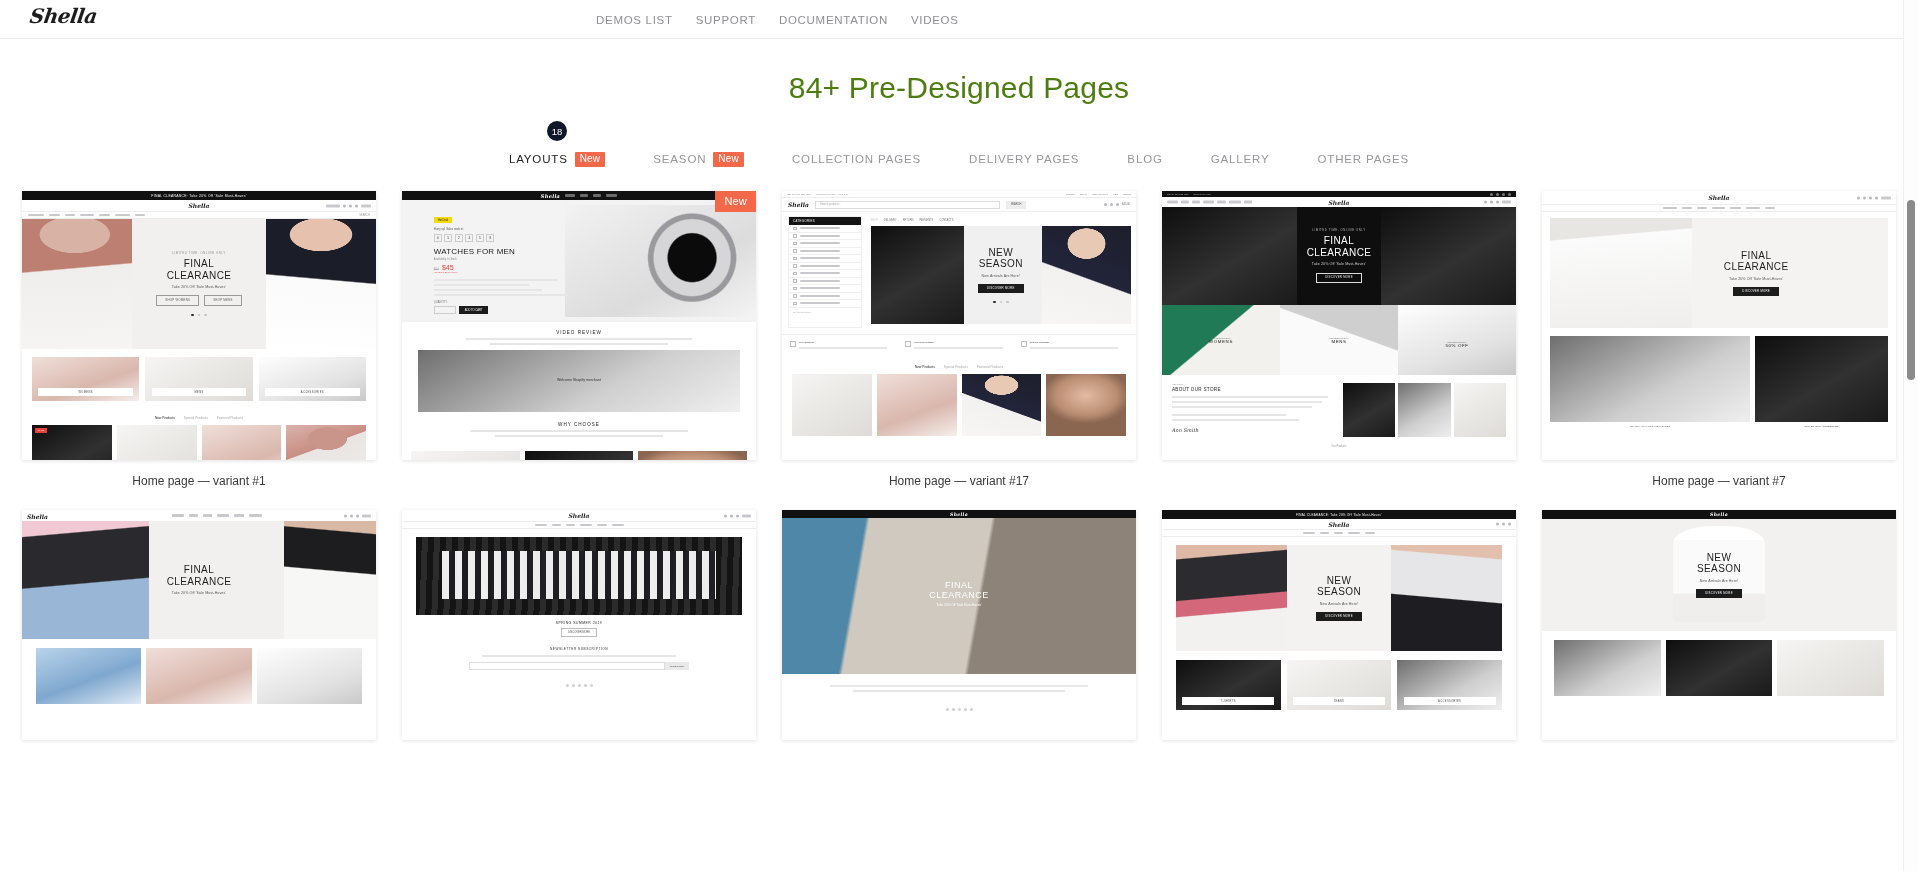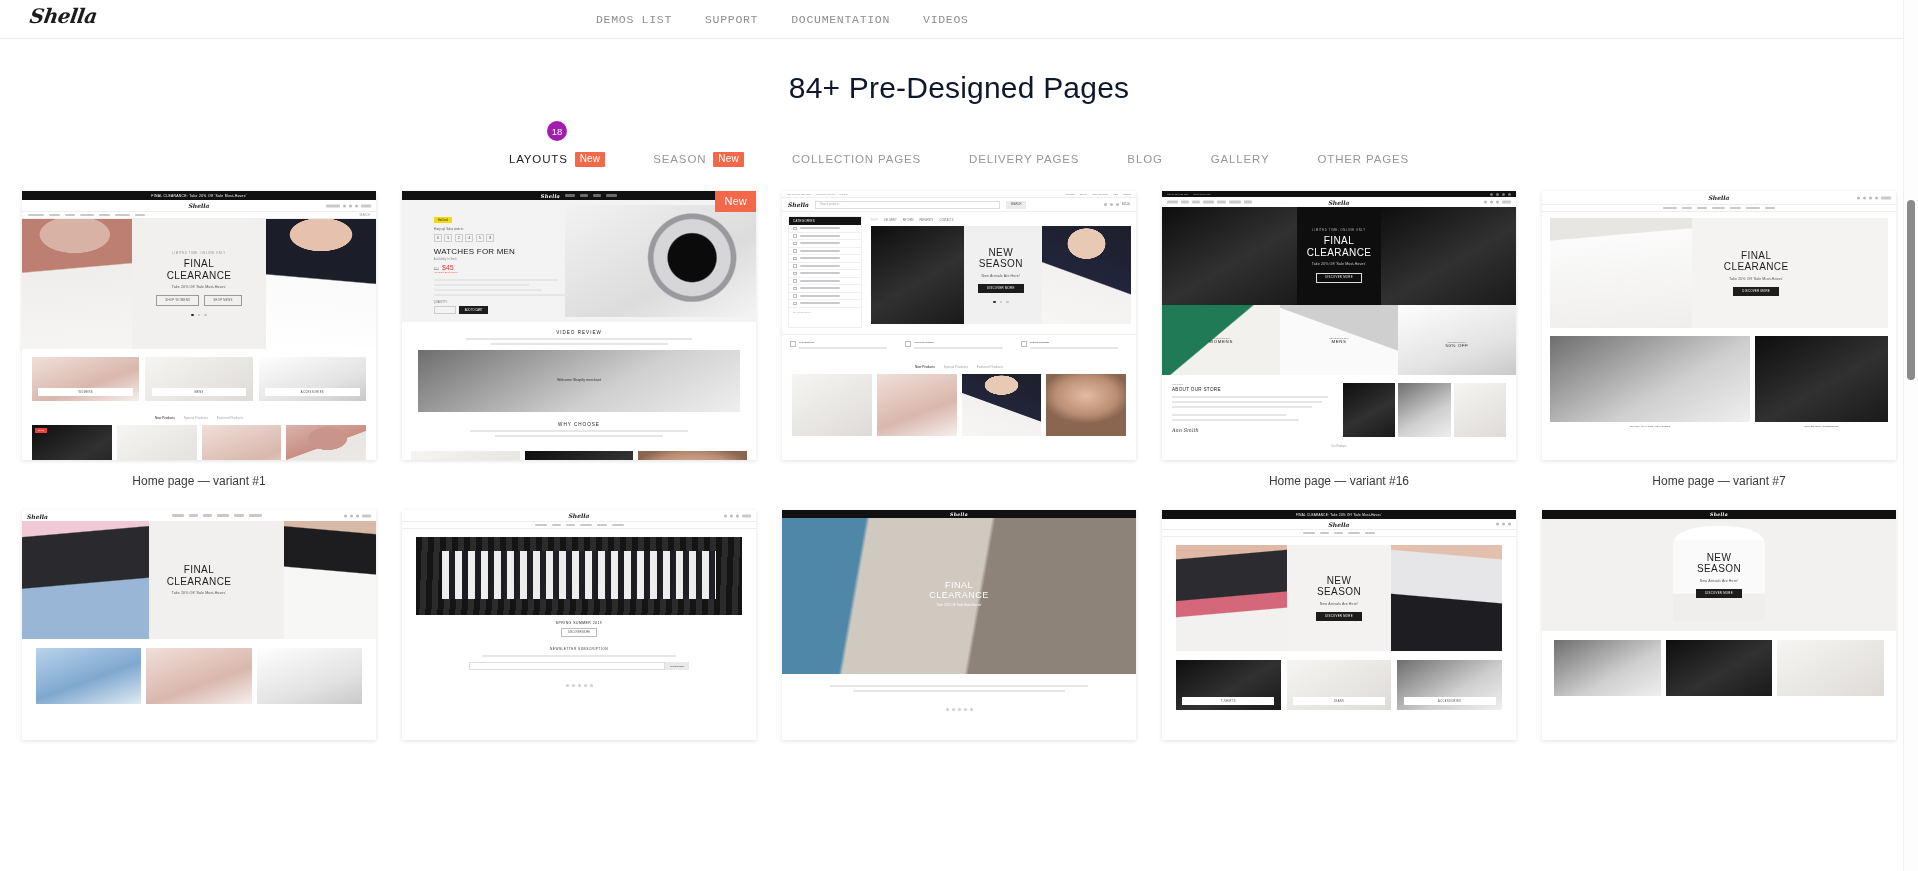--- a/index.html
+++ b/index.html
@@ -34,22 +34,21 @@
     color: #1c1c1c;
     transform: skewX(-8deg);
   }
   .main-nav {
     position: absolute;
     left: 596px;
     top: 0;
     height: 39px;
     display: flex;
     align-items: center;
-    gap: 33px;
-    font-family: Liberation Mono, monospace;
+    gap: 23px;
   }
   .main-nav a {
     font-size: 11.5px;
     letter-spacing: 0.7px;
     color: #8f8f93;
     text-decoration: none;
     white-space: nowrap;
   }
   .header-actions {
     position: absolute;
@@ -88,21 +87,21 @@
     justify-content: center;
     cursor: pointer;
   }
 
   
   .page-title {
     text-align: center;
     font-size: 30px;
     font-weight: normal;
     letter-spacing: 0.2px;
-    color: #0f172a;
+    color: #4d7c0f;
     margin-top: 32px;
   }
 
   
   .tabs-wrap {
     margin-top: 22px;
     display: flex;
     justify-content: center;
     align-items: flex-end;
     gap: 0;
@@ -124,21 +123,21 @@
   }
   .tab.active { color: #232323; }
   .tab .count-badge {
     position: absolute;
     top: -28px;
     left: 50%;
     transform: translateX(-50%);
     width: 20px;
     height: 20px;
     border-radius: 50%;
-    background: #a21caf;
+    background: #0f172a;
     color: #fff;
     font-size: 9.5px;
     display: flex;
     align-items: center;
     justify-content: center;
     letter-spacing: 0;
   }
   .tab .new-badge {
     background: #f4684a;
     color: #ffffff;
@@ -676,20 +675,21 @@
             </div>
           <div class="ms-prod">
               <div class="ph ph-b"></div>
             </div>
           <div class="ms-prod">
               <div class="ph ph-skin"></div>
             </div>
         </div>
       </div>
     </div>
+    <div class="caption">Home page — variant #17</div>
   </div>
 
   <div class="card">
     <div class="thumb">
       <div class="ms">
         <div style="height:6px;background:#111;display:flex;align-items:center;padding:0 5px;gap:5px;font-size:2.2px;color:#bbb">
           <span>Call us: 800-123-4567</span>
           <span>Send us an email</span>
           <span style="margin-left:auto;display:flex;gap:3px">
             <span class="ms-dot" style="background:#777"></span>
@@ -775,21 +775,20 @@
                 <div class="ph ph-gray"></div>
               </div>
             <div style="flex:1;height:54px;overflow:hidden">
                 <div class="ph ph-light"></div>
               </div>
           </div>
         </div>
         <div style="text-align:center;font-size:2.6px;color:#999">Our Products</div>
       </div>
     </div>
-    <div class="caption">Home page — variant #16</div>
   </div>
 
   <div class="card">
     <div class="thumb">
       <div class="ms">
         <div class="ms-header" style="height:13px">
           <div class="ms-logo">Shella</div>
           <div class="ms-header-right">
             <span class="ms-dot"></span>
             <span class="ms-dot"></span>

